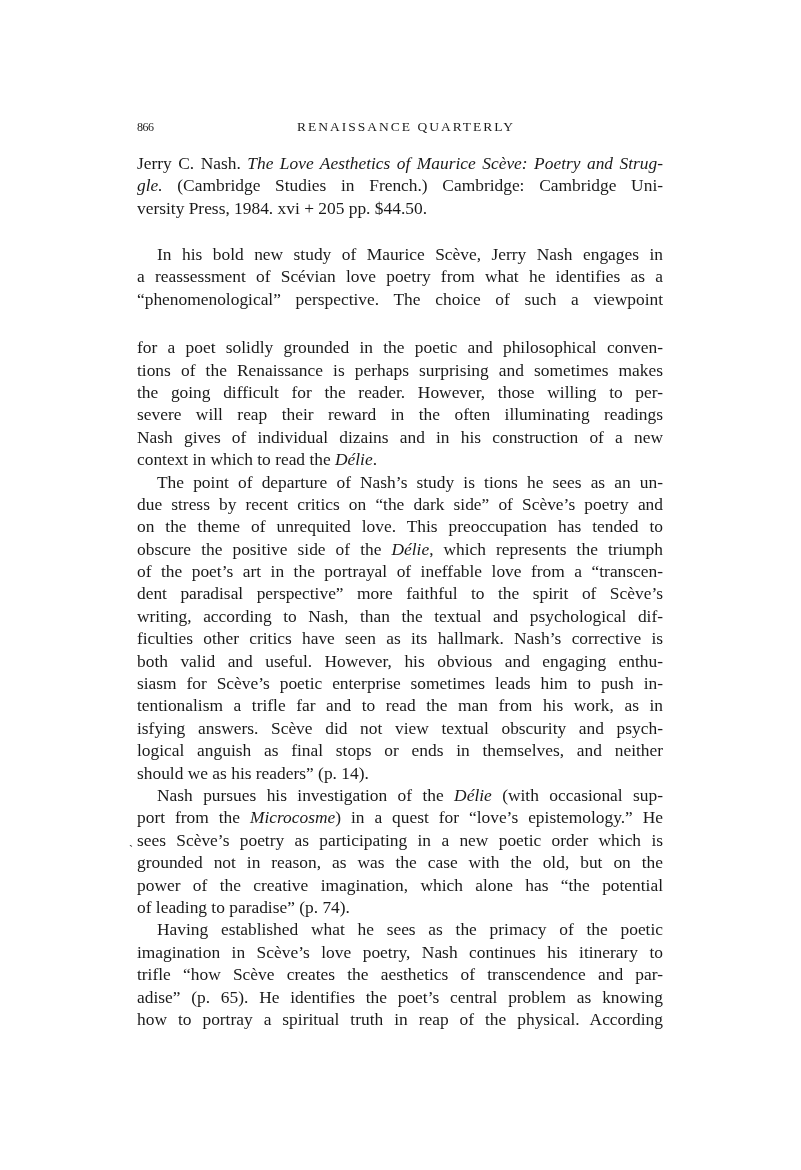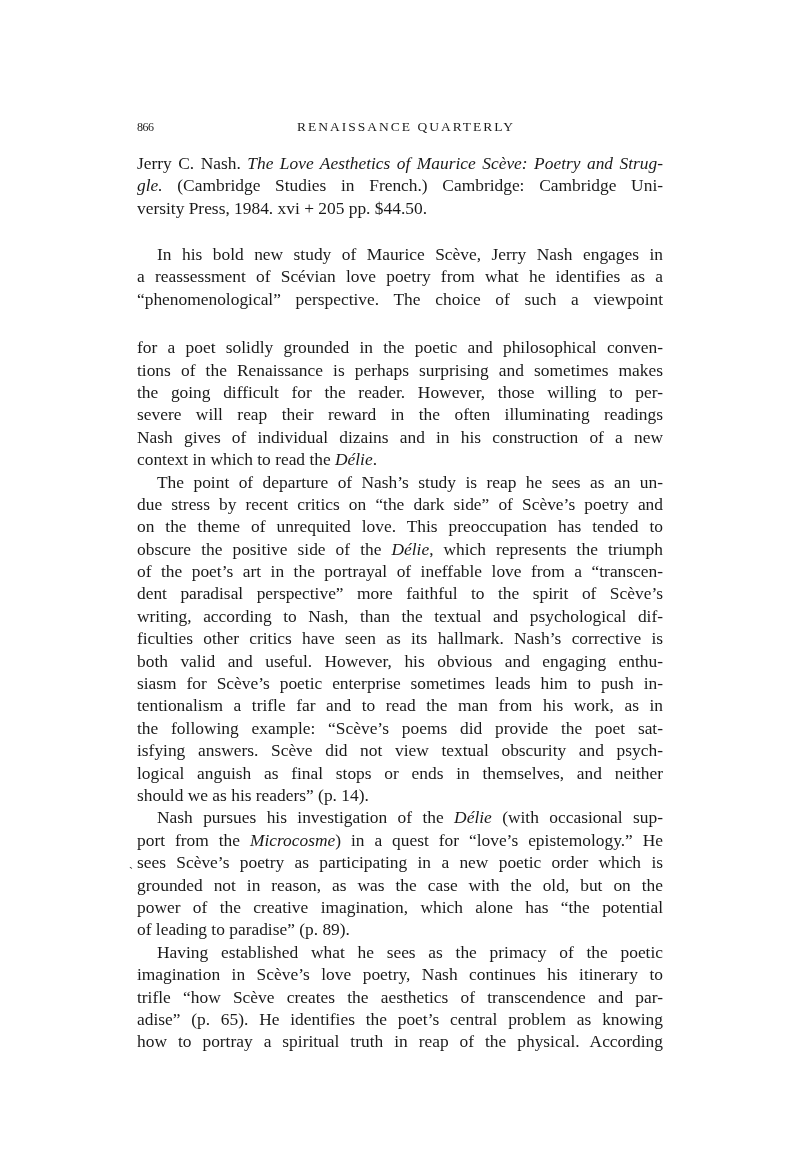--- a/index.html
+++ b/index.html
@@ -109,40 +109,39 @@
   <div class="body-text" id="body-text">
       <div class="line line-wrap indent" style="position: relative;"><span class="">In his bold new study of Maurice Scève, Jerry Nash engages in</span></div>
       <div class="line line-wrap" style="position: relative;"><span class="">a reassessment of Scévian love poetry from what he identifies as a</span></div>
       <div class="line line-wrap" style="position: relative;"><span class="">“phenomenological” perspective. The choice of such a viewpoint</span></div>
       <div class="line line-wrap" style="position: relative; margin-top: 26px;"><span class="">for a poet solidly grounded in the poetic and philosophical conven-</span></div>
       <div class="line line-wrap" style="position: relative;"><span class="">tions of the Renaissance is perhaps surprising and sometimes makes</span></div>
       <div class="line line-wrap" style="position: relative;"><span class="">the going difficult for the reader. However, those willing to per-</span></div>
       <div class="line line-wrap" style="position: relative;"><span class="">severe will reap their reward in the often illuminating readings</span></div>
       <div class="line line-wrap" style="position: relative;"><span class="">Nash gives of individual dizains and in his construction of a new</span></div>
       <div class="line last" style="position: relative;"><span class="">context in which to read the </span><span class="it">Délie</span><span class="">.</span></div>
-      <div class="line line-wrap indent" style="position: relative;"><span class="">The point of departure of Nash’s study is reap he sees as an un-</span></div>
+      <div class="line line-wrap indent" style="position: relative;"><span class="">The point of departure of Nash’s study is tions he sees as an un-</span></div>
       <div class="line line-wrap" style="position: relative;"><span class="">due stress by recent critics on “the dark side” of Scève’s poetry and</span></div>
       <div class="line line-wrap" style="position: relative;"><span class="">on the theme of unrequited love. This preoccupation has tended to</span></div>
       <div class="line line-wrap" style="position: relative;"><span class="">obscure the positive side of the </span><span class="it">Délie</span><span class="">, which represents the triumph</span></div>
       <div class="line line-wrap" style="position: relative;"><span class="">of the poet’s art in the portrayal of ineffable love from a “transcen-</span></div>
       <div class="line line-wrap" style="position: relative;"><span class="">dent paradisal perspective” more faithful to the spirit of Scève’s</span></div>
       <div class="line line-wrap" style="position: relative;"><span class="">writing, according to Nash, than the textual and psychological dif-</span></div>
       <div class="line line-wrap" style="position: relative;"><span class="">ficulties other critics have seen as its hallmark. Nash’s corrective is</span></div>
       <div class="line line-wrap" style="position: relative;"><span class="">both valid and useful. However, his obvious and engaging enthu-</span></div>
       <div class="line line-wrap" style="position: relative;"><span class="">siasm for Scève’s poetic enterprise sometimes leads him to push in-</span></div>
       <div class="line line-wrap" style="position: relative;"><span class="">tentionalism a trifle far and to read the man from his work, as in</span></div>
-      <div class="line line-wrap" style="position: relative;"><span class="">the following example: “Scève’s poems did provide the poet sat-</span></div>
       <div class="line line-wrap" style="position: relative;"><span class="">isfying answers. Scève did not view textual obscurity and psych-</span></div>
       <div class="line line-wrap" style="position: relative;"><span class="">logical anguish as final stops or ends in themselves, and neither</span></div>
       <div class="line last" style="position: relative;"><span class="">should we as his readers” (p. 14).</span></div>
       <div class="line line-wrap indent" style="position: relative;"><span class="">Nash pursues his investigation of the </span><span class="it">Délie</span><span class=""> (with occasional sup-</span></div>
       <div class="line line-wrap" style="position: relative;"><span class="">port from the </span><span class="it">Microcosme</span><span class="">) in a quest for “love’s epistemology.” He</span></div>
       <div class="line line-wrap" style="position: relative;"><span class="margin-mark">ˏ</span><span class="">sees Scève’s poetry as participating in a new poetic order which is</span></div>
       <div class="line line-wrap" style="position: relative;"><span class="">grounded not in reason, as was the case with the old, but on the</span></div>
       <div class="line line-wrap" style="position: relative;"><span class="">power of the creative imagination, which alone has “the potential</span></div>
-      <div class="line last" style="position: relative;"><span class="">of leading to paradise” (p. 89).</span></div>
+      <div class="line last" style="position: relative;"><span class="">of leading to paradise” (p. 74).</span></div>
       <div class="line line-wrap indent" style="position: relative;"><span class="">Having established what he sees as the primacy of the poetic</span></div>
       <div class="line line-wrap" style="position: relative;"><span class="">imagination in Scève’s love poetry, Nash continues his itinerary to</span></div>
       <div class="line line-wrap" style="position: relative;"><span class="">trifle “how Scève creates the aesthetics of transcendence and par-</span></div>
       <div class="line line-wrap" style="position: relative;"><span class="">adise” (p. 65). He identifies the poet’s central problem as knowing</span></div>
       <div class="line line-wrap" style="position: relative;"><span class="">how to portray a spiritual truth in reap of the physical. According</span></div>
     </div>
 </div>
 
 </body></html>

